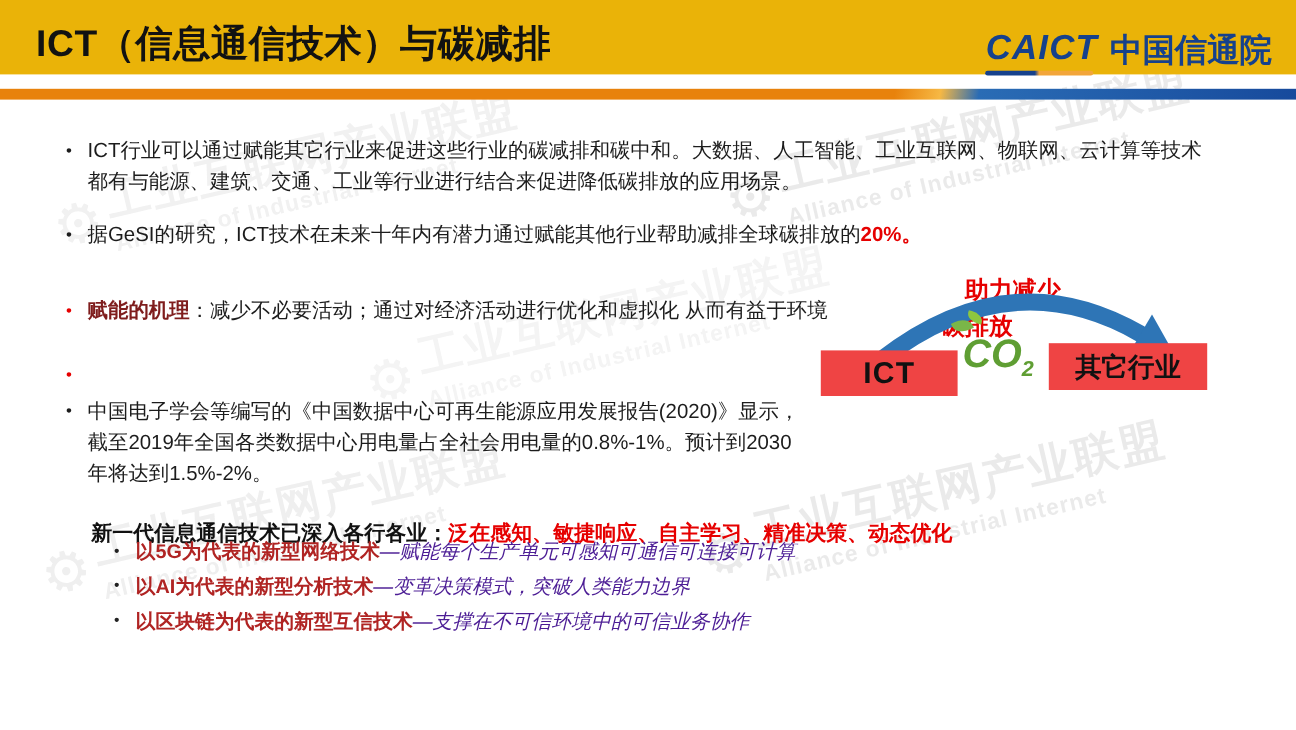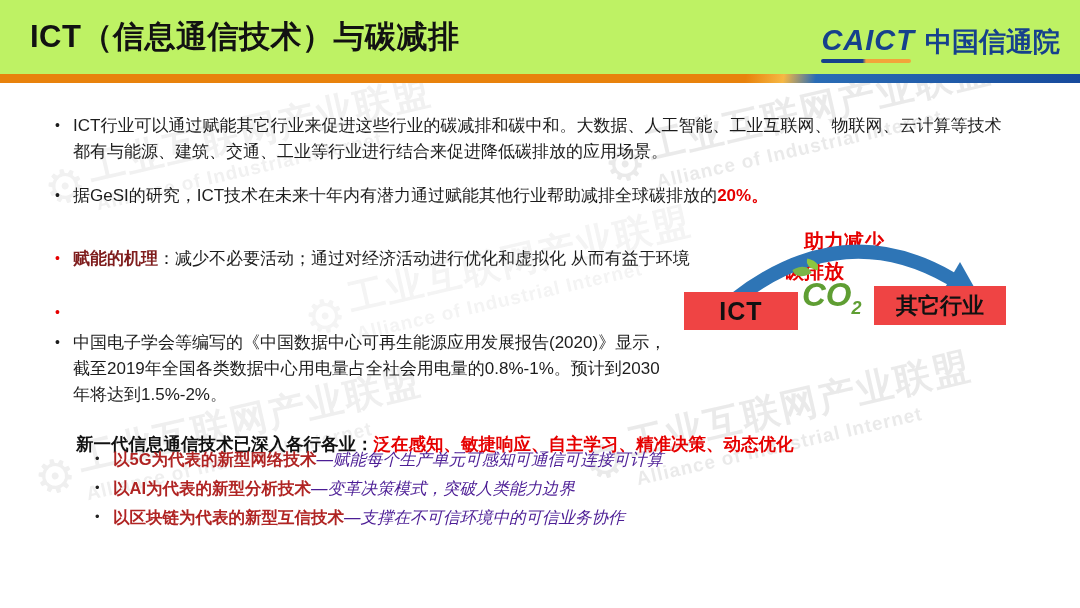--- a/index.html
+++ b/index.html
@@ -16,21 +16,21 @@
     position:absolute; z-index:1; transform:rotate(-13deg);
     color:rgba(125,125,125,0.16); white-space:nowrap; text-align:left;
     pointer-events:none; display:flex; align-items:center; gap:6px;
   }
   .wm .gear { font-size:46px; line-height:1; }
   .wm .wm-cn { font-size:37px; font-weight:bold; letter-spacing:2px; }
   .wm .wm-en { font-size:19px; font-weight:bold; letter-spacing:1px; }
   .wm .txt { display:flex; flex-direction:column; }
 
   
-  .header { position:absolute; top:0; left:0; width:100%; height:83px; background:#bef264; z-index:5; }
+  .header { position:absolute; top:0; left:0; width:100%; height:62px; background:#eab308; z-index:5; }
   .title {
     position:absolute; left:30px; top:16px; font-size:31px; font-weight:bold;
     color:#121212; letter-spacing:0.5px;
   }
   .logo { position:absolute; right:20px; top:24px; display:flex; align-items:flex-start; gap:10px; }
   .logo-caict {
     font-size:29px; font-weight:bold; font-style:italic; color:#16418c;
     position:relative; padding-bottom:6px; letter-spacing:1px;
   }
   .logo-underline {

